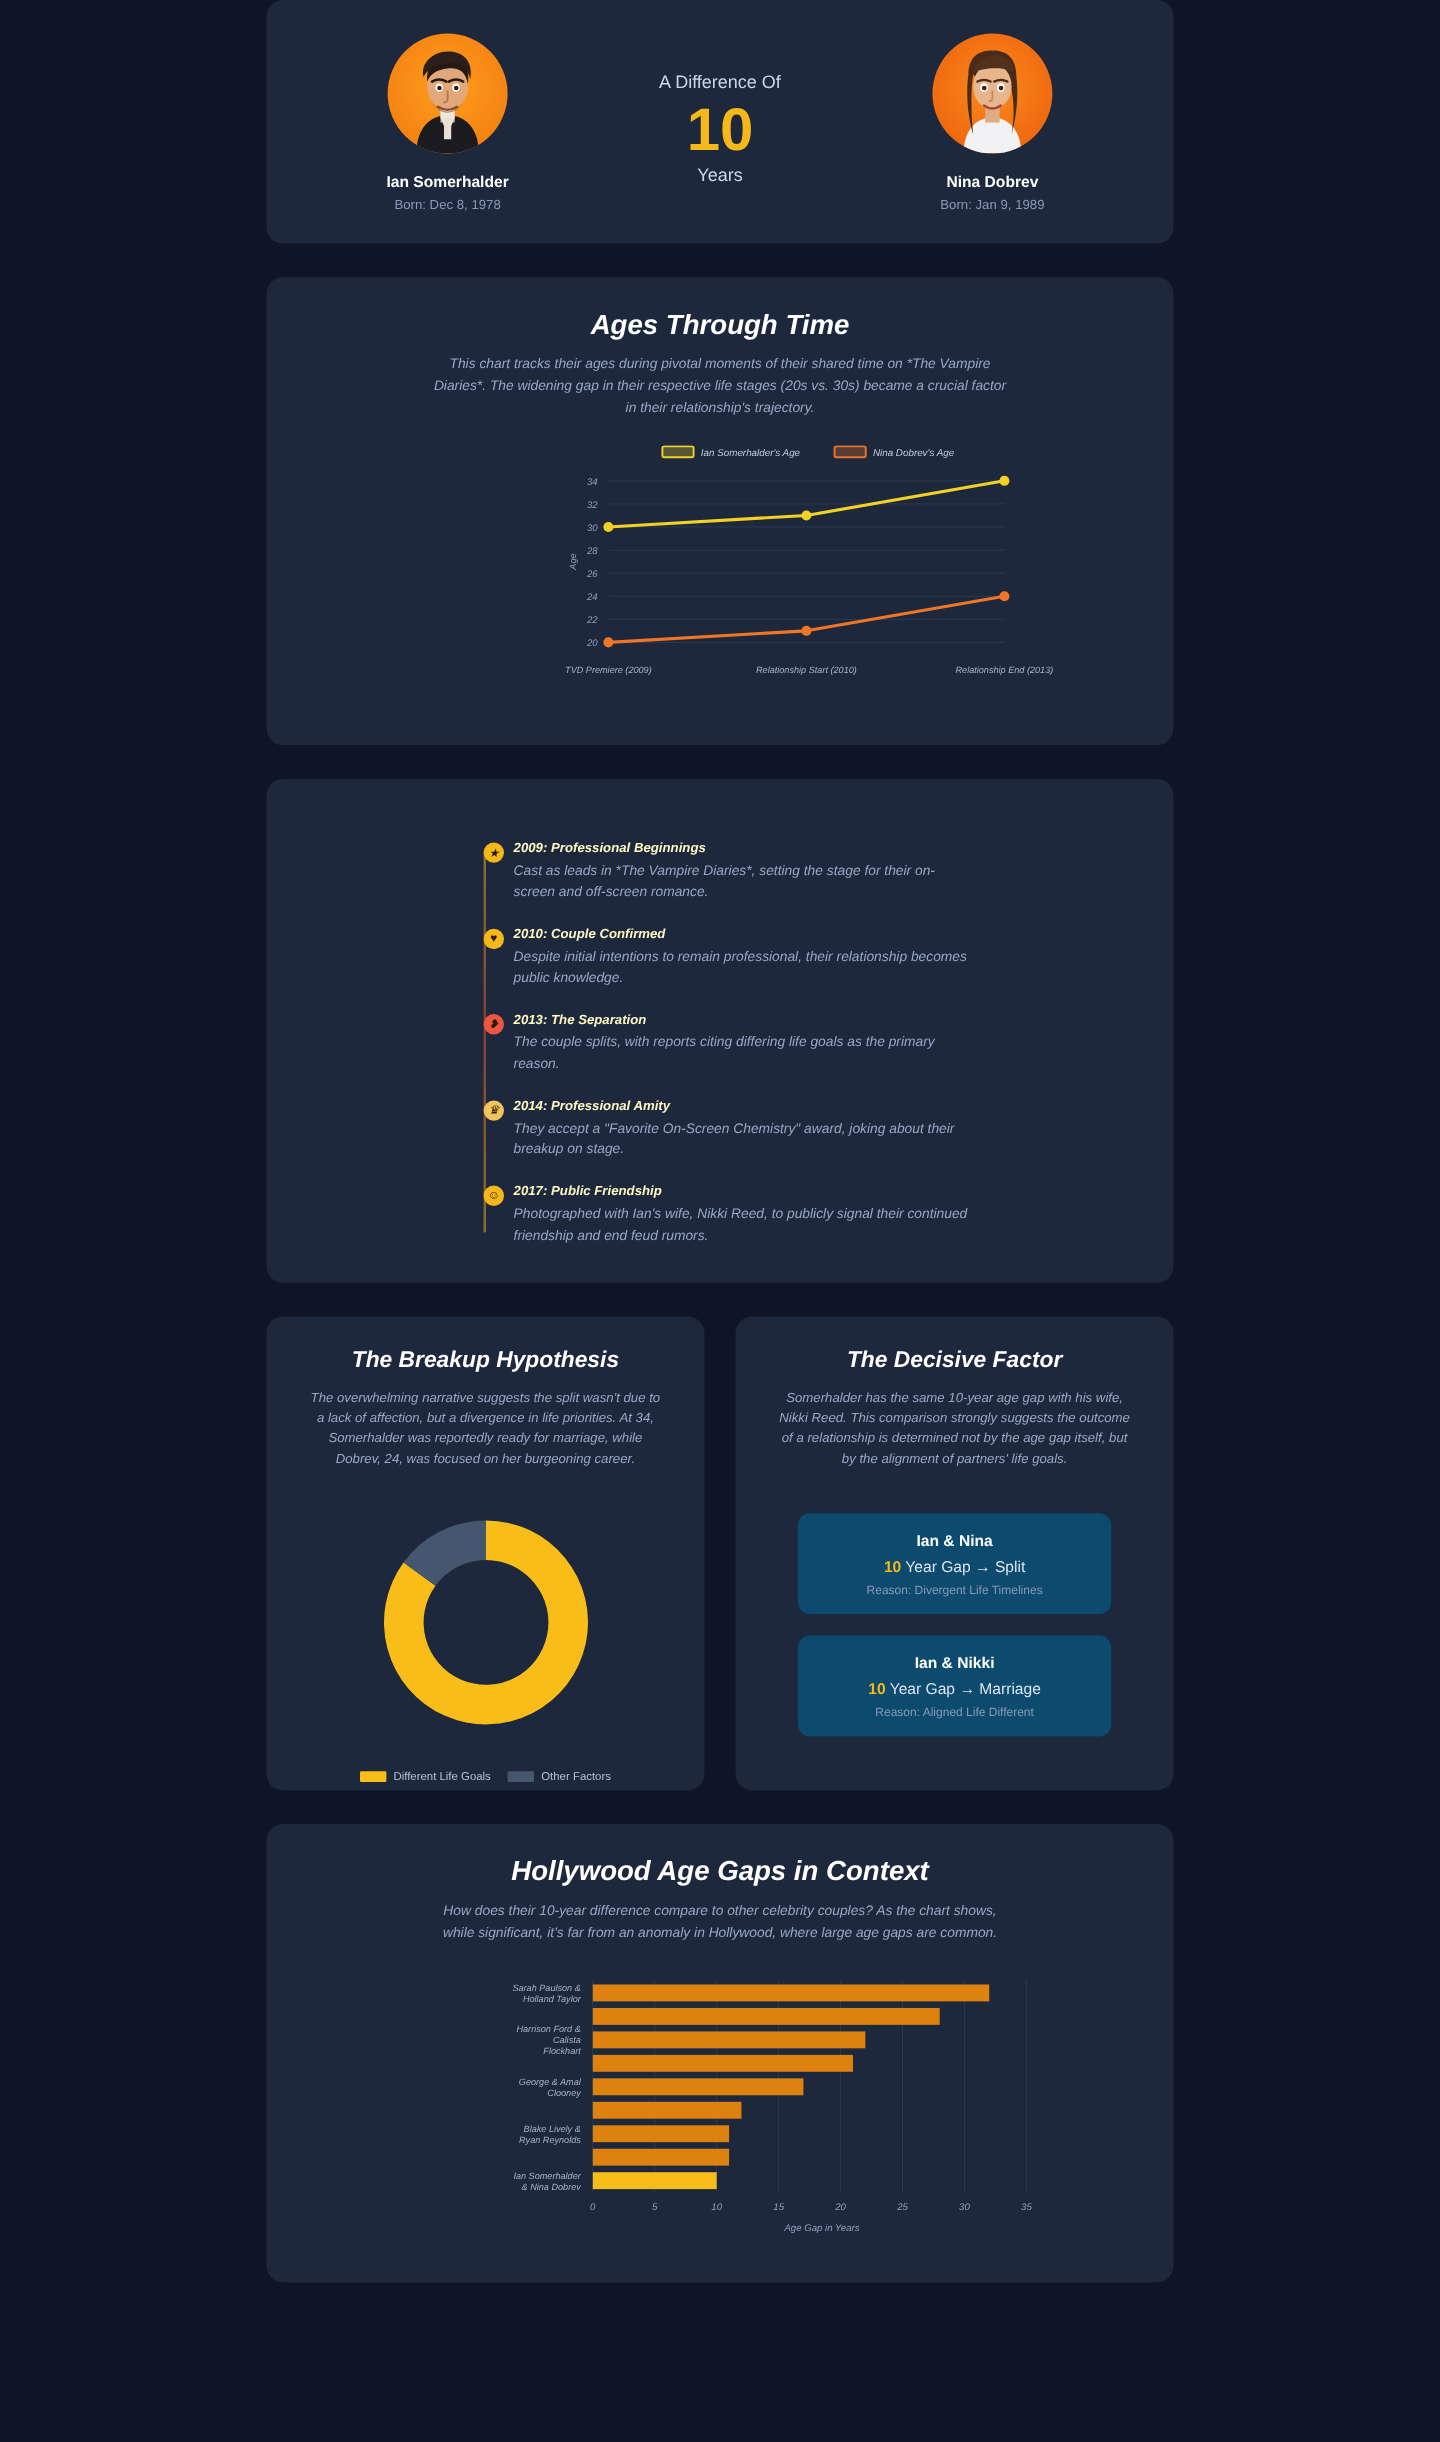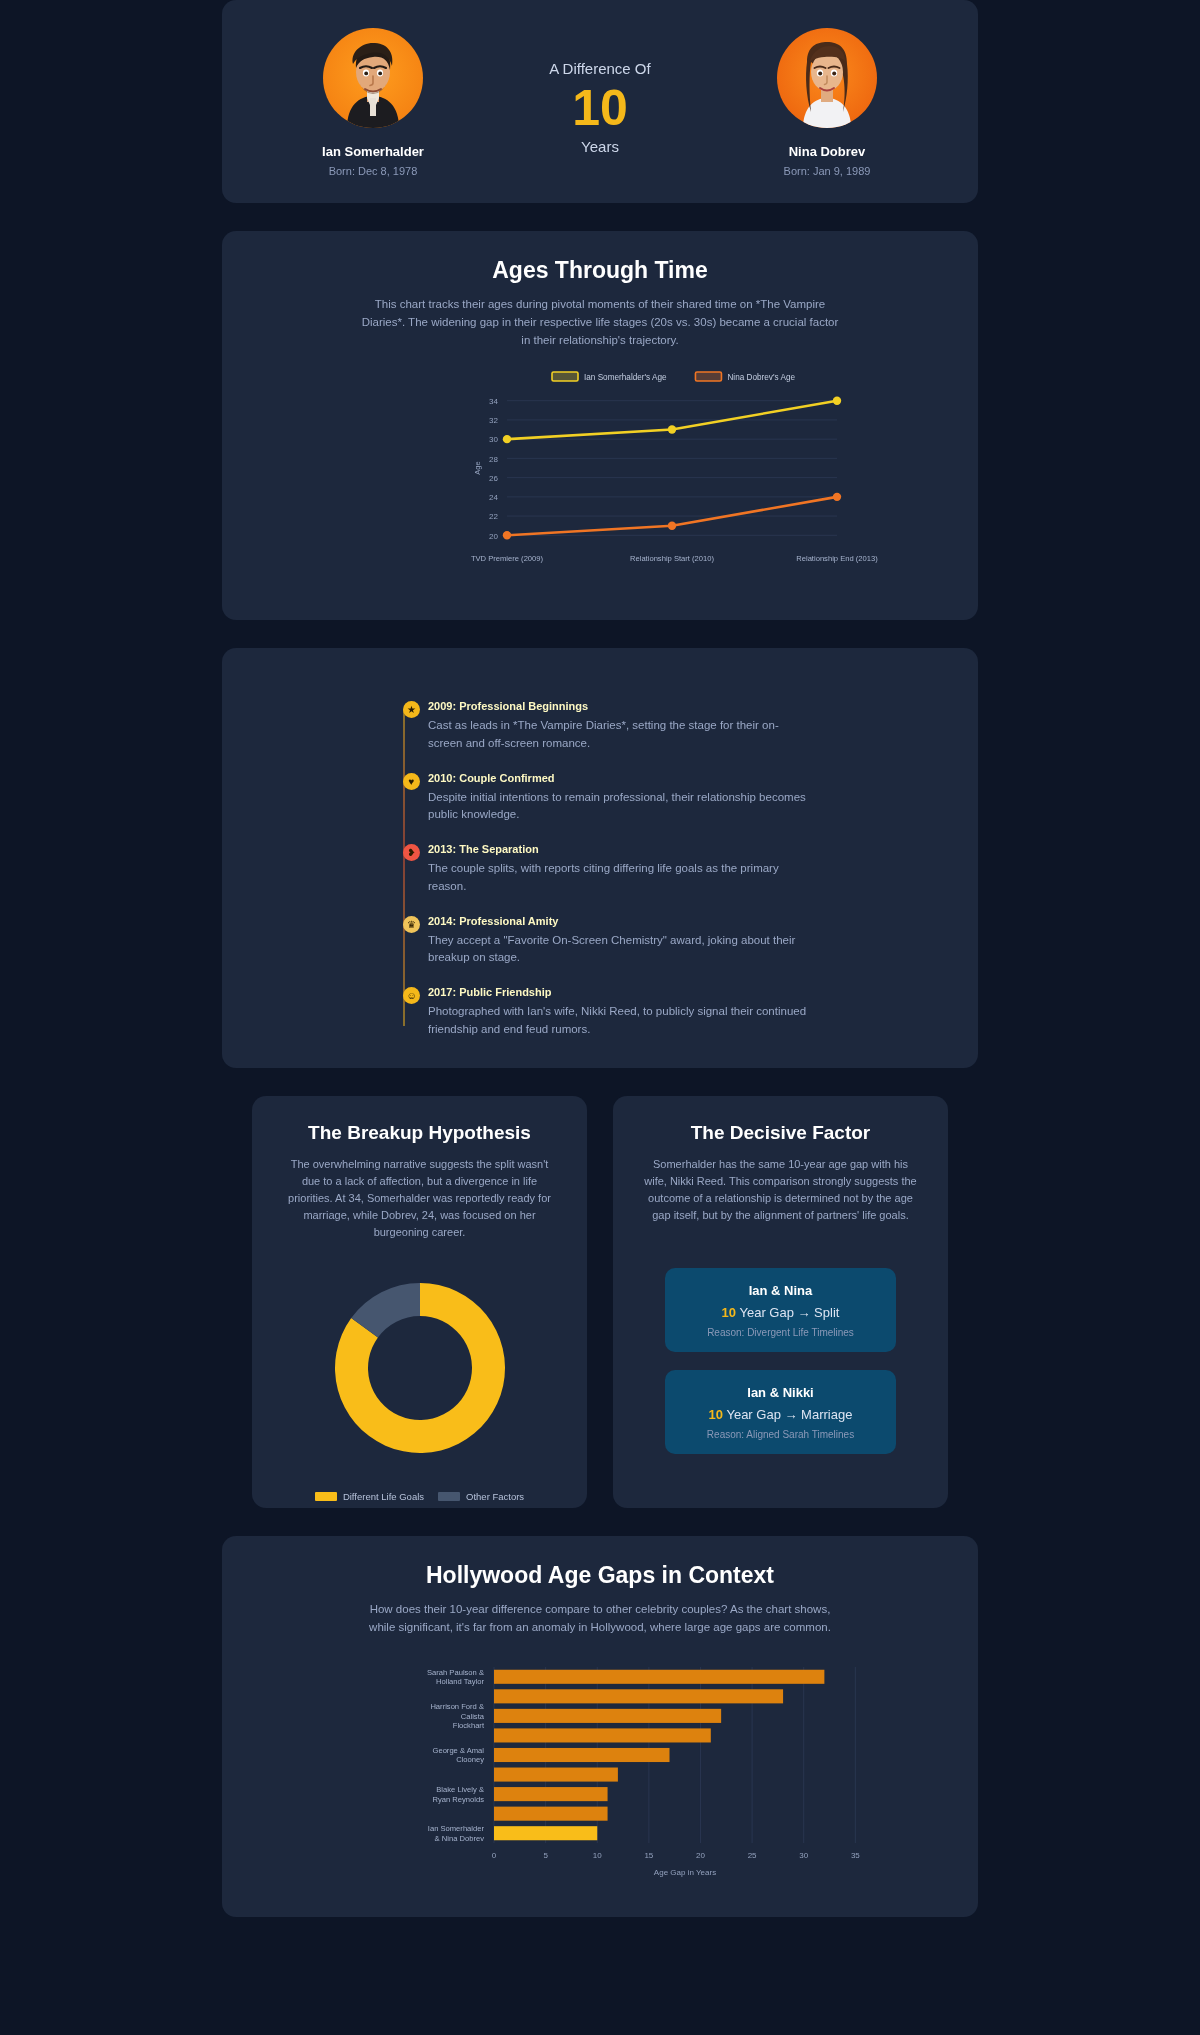--- a/index.html
+++ b/index.html
@@ -41,21 +41,21 @@
   .avatar-wrap.nina { background: radial-gradient(circle at 50% 45%, #fb8a1c 0%, #ef6a10 70%, #e2550a 100%); }
   .avatar-wrap svg { position: absolute; left: 0; top: 0; }
   .person-name { font-size: 13px; font-weight: 700; color: #ffffff; }
   .person-born { font-size: 11px; color: #8b99b8; margin-top: 6px; }
   .diffbox { text-align: center; padding-top: 32px; width: 200px; }
   .diff-label { font-size: 15px; color: #cdd7ea; }
   .diff-number { font-size: 50px; font-weight: 700; color: #f5b81a; line-height: 1.1; margin: 4px 0 2px; }
   .diff-unit { font-size: 15px; color: #cdd7ea; }
 
   
-  .sect-pad { padding: 26px 40px 30px; }
+  .sect-pad { padding: 26px 40px 30px; font-style: italic; }
   .sect-title { text-align: center; font-size: 23px; font-weight: 700; color: #ffffff; }
   .sect-desc {
     text-align: center; font-size: 11.5px; color: #9aa8c6; line-height: 1.55;
     margin: 12px auto 0; max-width: 480px;
   }
 
   
   .linechart { margin-top: 22px; }
 
   
@@ -68,21 +68,21 @@
     position: absolute; left: 5px; top: 1px; width: 17px; height: 17px; border-radius: 50%;
     display: flex; align-items: center; justify-content: center; font-size: 10px;
     background: #f5b81a; color: #2b1c00;
   }
   .tl-dot.red { background: #ef5543; }
   .tl-dot.pale { background: #f0c45a; }
   .tl-title { font-size: 11px; font-weight: 700; color: #fef9c3; }
   .tl-text { font-size: 11.5px; color: #9aa8c6; line-height: 1.5; margin-top: 5px; }
 
   
-  .duo { display: flex; gap: 26px; width: 696px; margin: 0 auto 28px; }
+  .duo { display: flex; gap: 26px; width: 756px; margin: 0 auto 28px; }
   .duo .card { width: 365px; margin: 0; display: flex; flex-direction: column; }
   .duo .sect-pad { padding: 26px 28px 24px; }
   .duo .sect-title { font-size: 19px; }
   .duo .sect-desc { font-size: 11px; max-width: 300px; }
 
   .donut-wrap { display: flex; flex-direction: column; align-items: center;
                 justify-content: center; flex: 1; padding-bottom: 6px; }
   .legend-row { display: flex; gap: 14px; align-items: flex-start; justify-content: center;
                 margin-top: 16px; }
   .legend-item { display: flex; align-items: center; gap: 6px; font-size: 9.5px; color: #b6c2da; }
@@ -274,21 +274,21 @@
       </div>
       <div class="compare-stack" id="compare-stack">
           <div class="compare-box">
             <div class="cb-title">Ian &amp; Nina</div>
             <div class="cb-mid"><b>10</b><span> Year Gap → Split</span></div>
             <div class="cb-reason">Reason: Divergent Life Timelines</div>
           </div>
           <div class="compare-box">
             <div class="cb-title">Ian &amp; Nikki</div>
             <div class="cb-mid"><b>10</b><span> Year Gap → Marriage</span></div>
-            <div class="cb-reason">Reason: Aligned Sarah Timelines</div>
+            <div class="cb-reason">Reason: Aligned Life Different</div>
           </div>
         </div>
     </div>
   </div>
 
   <div class="card">
     <div class="sect-pad">
       <div class="sect-title">Hollywood Age Gaps in Context</div>
       <div class="sect-desc">How does their 10-year difference compare to other celebrity couples? As the chart shows, while significant, it's far from an anomaly in Hollywood, where large age gaps are common.</div>
       <div class="barchart">

